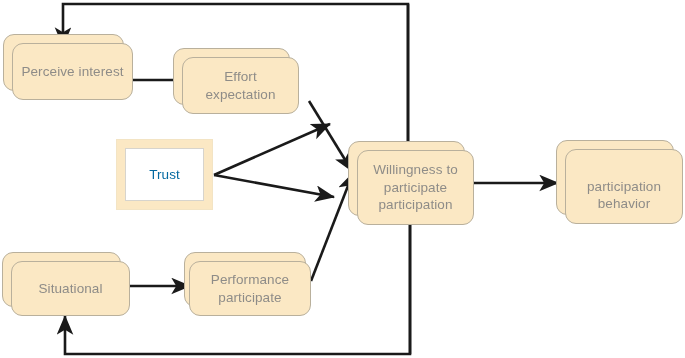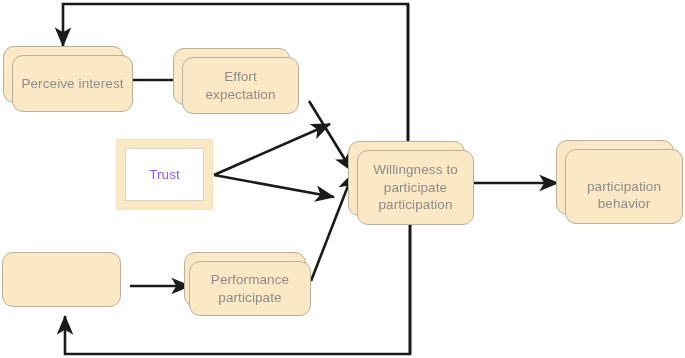--- a/index.html
+++ b/index.html
@@ -61,21 +61,21 @@
   }
   .trust-inner {
     box-sizing: border-box;
     width: 100%;
     height: 100%;
     background: #ffffff;
     border: 1px solid #d7d4cd;
     display: flex;
     align-items: center;
     justify-content: center;
-    color: #8b5cf6;
+    color: #0369a1;
     font-size: 13.5px;
     letter-spacing: 0.1px;
   }
 </style>
 </head>
 <body>
 
 <div id="diagram-root">
 
   <svg class="edges" viewBox="0 0 685 358">
@@ -105,21 +105,21 @@
 
       <polyline points="410,213 410,354 65,354 65,316"></polyline>
     </g>
 
     <g stroke="#1a1a1a" stroke-width="2.6" fill="none">
       <line x1="408" y1="143" x2="408" y2="4"></line>
       <line x1="410" y1="213" x2="410" y2="354"></line>
     </g>
   </svg>
 
-  <div class="node stack2" style="left:3px; top:46px; width:130px; height:66px;">
+  <div class="node stack2" style="left:3px; top:34px; width:130px; height:66px;">
     <div class="layer l2" style="width:121px; height:57px;"></div>
     <div class="face" style="left:9px; top:9px; width:121px; height:57px;">
       <span>Perceive interest</span>
     </div>
   </div>
 
   <div class="node stack2" style="left:173px; top:48px; width:126px; height:66px;">
     <div class="layer l2" style="width:117px; height:57px;"></div>
     <div class="face" style="left:9px; top:9px; width:117px; height:57px;">
       <span>
@@ -130,20 +130,23 @@
   </div>
 
   <div class="trust-node" style="left:116px; top:139px; width:97px; height:71px;">
     <div class="trust-inner">
       <span>Trust</span>
     </div>
   </div>
 
   <div class="node stack2" style="left:2px; top:252px; width:128px; height:64px;">
     <div class="layer l2" style="width:119px; height:55px;"></div>
+    <div class="face" style="left:9px; top:9px; width:119px; height:55px;">
+      <span>Situational</span>
+    </div>
   </div>
 
   <div class="node stack2" style="left:184px; top:252px; width:131px; height:64px;">
     <div class="layer l2" style="width:122px; height:55px;"></div>
     <div class="face" style="left:5px; top:9px; width:122px; height:55px;">
       <span>
         <span>Performance</span><br>
         <span>participate</span>
       </span>
     </div>

